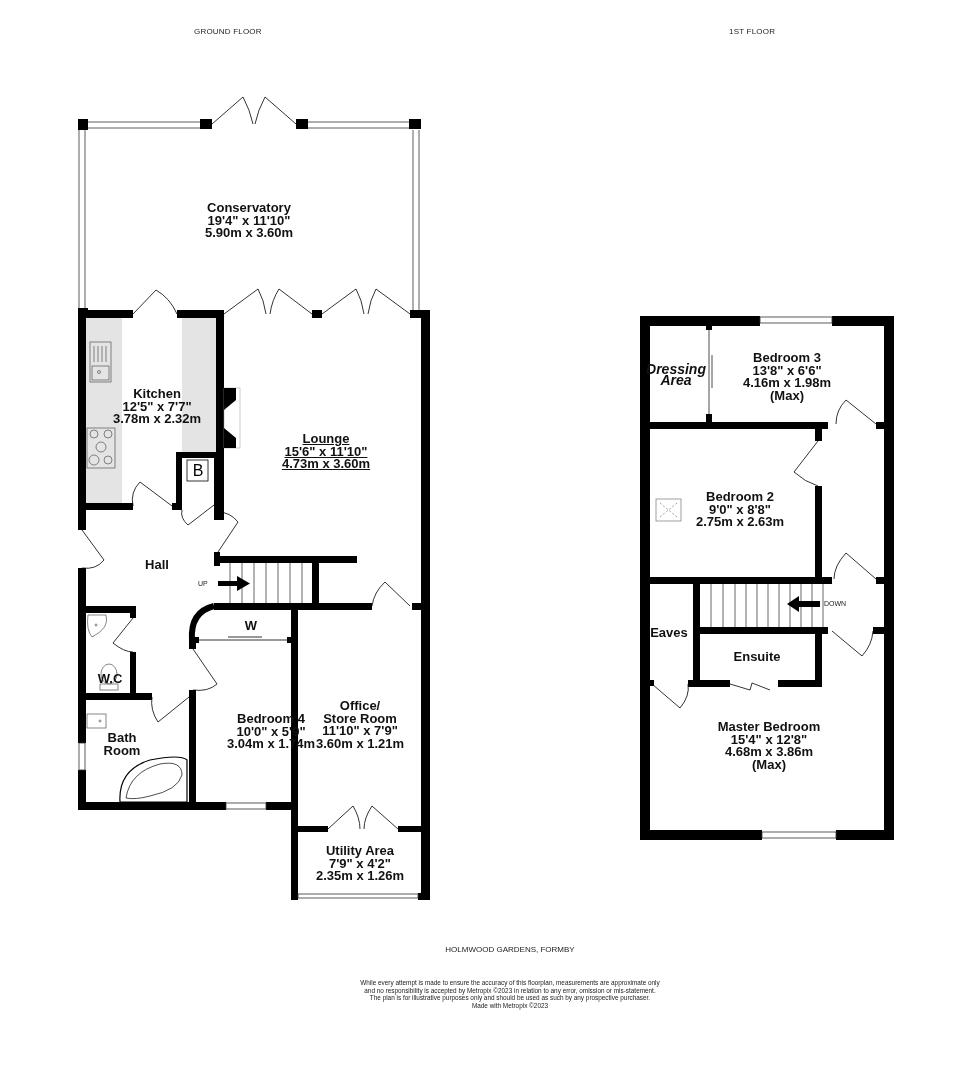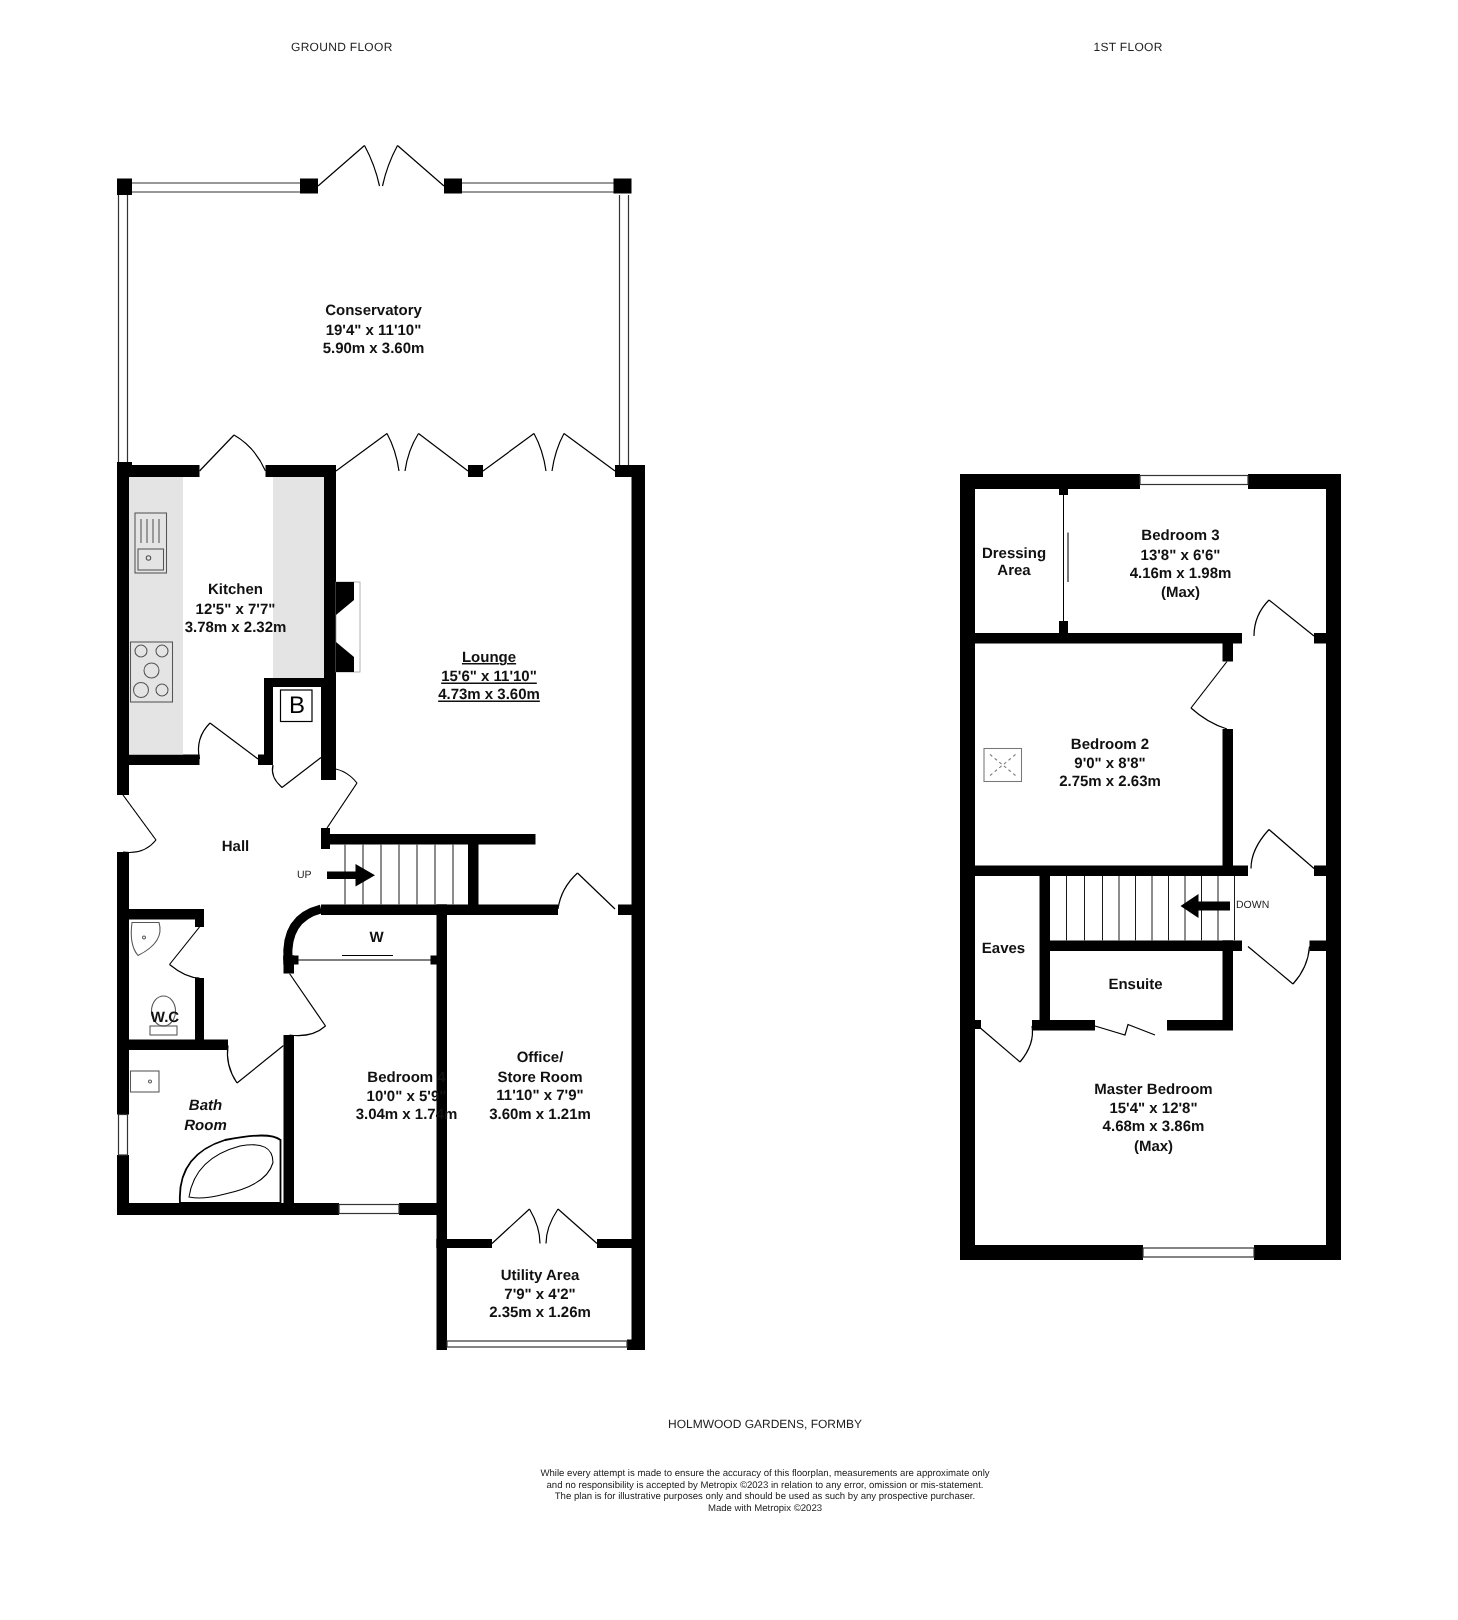--- a/index.html
+++ b/index.html
@@ -1,20 +1,20 @@
 <!DOCTYPE html>
 <html><head>
 <meta charset="utf-8">
 <style>
   html, body { margin: 0; padding: 0; background: #ffffff; }
   body { width: 972px; height: 1080px; position: relative; overflow: hidden; font-family: "Liberation Sans", sans-serif; }
   .floor-title { position: absolute; top: 27px; font-size: 8px; color: #222; letter-spacing: 0.2px; }
   #plan { position: absolute; left: 0; top: 0; }
-  .room-label { position: absolute; text-align: center; font-weight: bold; color: #111; font-size: 10px; line-height: 12.5px; white-space: nowrap; transform: translateX(-50%); }
-  .room-label.small { font-size: 10px; line-height: 11px; }
+  .room-label { position: absolute; text-align: center; font-weight: bold; color: #111; font-size: 13px; line-height: 12.5px; white-space: nowrap; transform: translateX(-50%); }
+  .room-label.small { font-size: 14px; line-height: 11px; font-style: italic; }
   .room-label span { display: block; }
   .tiny { position: absolute; font-size: 7px; color: #222; }
   .address { position: absolute; top: 945px; left: 0; width: 1020px; text-align: center; font-size: 8px; color: #222; }
   .disclaimer { position: absolute; top: 979px; left: 0; width: 1020px; text-align: center; font-size: 6.4px; line-height: 7.6px; color: #222; }
   .disclaimer span { display: block; }
 </style>
 </head>
 <body>
 
 <div class="floor-title" style="left:194px;">GROUND FLOOR</div>
@@ -312,21 +312,21 @@
   <span>Lounge</span>
   <span>15'6"  x 11'10"</span>
   <span>4.73m  x 3.60m</span>
 </div>
 <div class="room-label" style="left:157px; top:559px;">
   <span>Hall</span>
 </div>
 <div class="room-label" style="left:110px; top:673px;">
   <span>W.C</span>
 </div>
-<div class="room-label" style="left:137px; top:732px;font-style:italic;">
+<div class="room-label" style="left:122px; top:732px;">
   <span>Bath</span>
   <span>Room</span>
 </div>
 <div class="room-label" style="left:243px; top:713px;margin-left:28px;">
   <span>Bedroom 4</span>
   <span>10'0"  x 5'9"</span>
   <span>3.04m  x 1.74m</span>
 </div>
 <div class="room-label" style="left:360px; top:700px;">
   <span>Office/</span>

